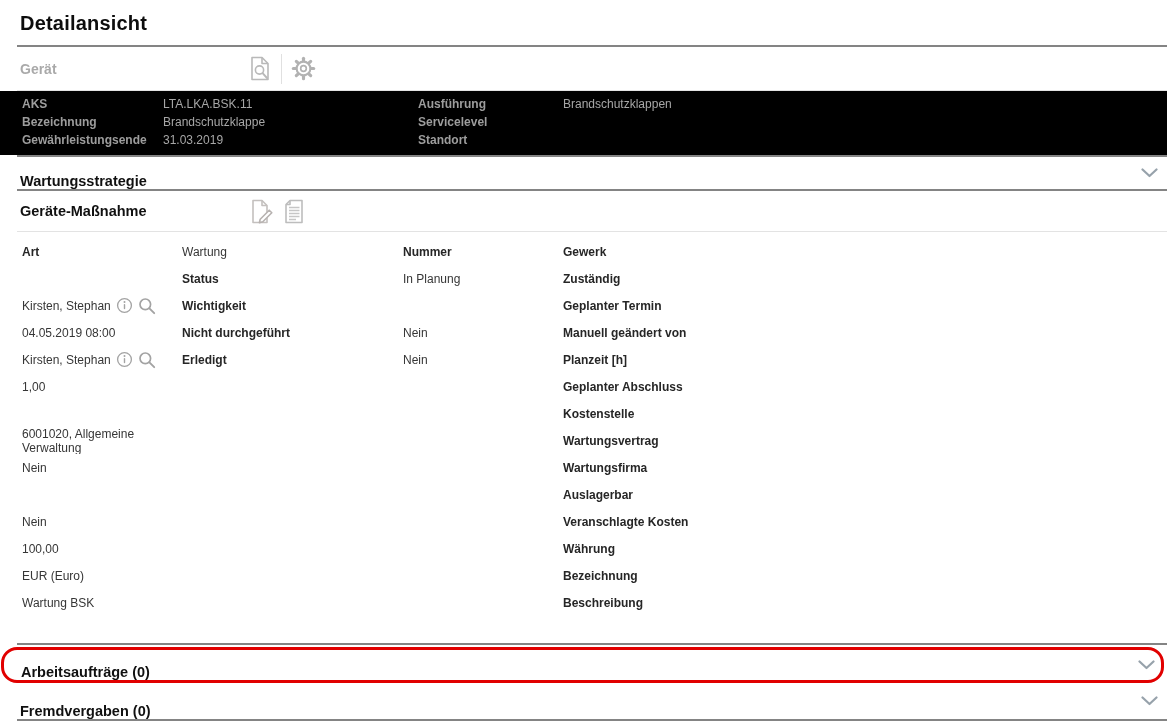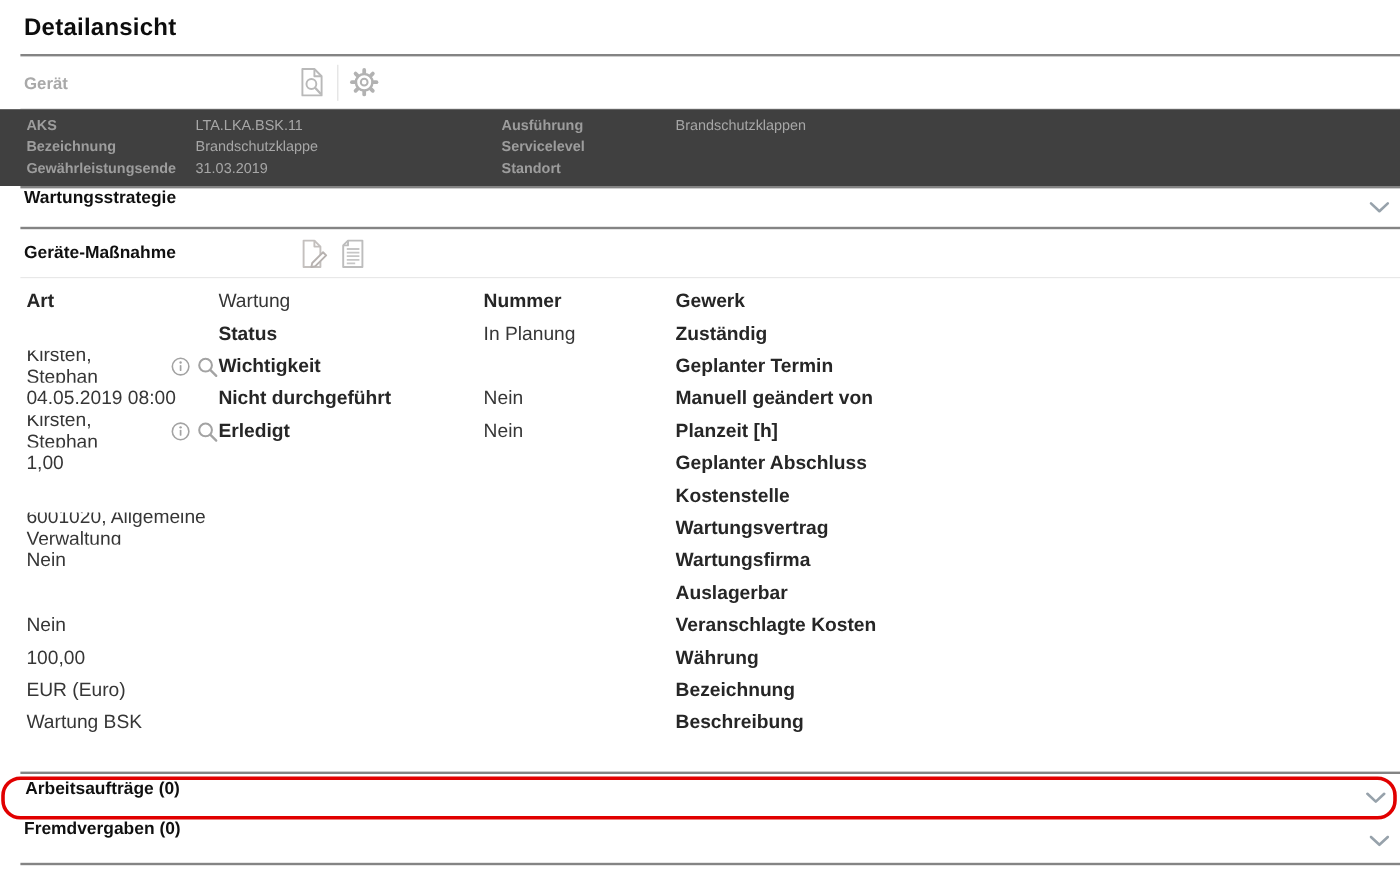--- a/index.html
+++ b/index.html
@@ -21,37 +21,37 @@
   .panel-title { padding-left: 20px; font-size: 14px; font-weight: bold; }
   .panel-title.disabled { color: #a9a9a9; }
   .panel-title.active, .section-title { color: #101010; font-size: 14.5px; font-weight: bold; }
 
   .head-tools { position: absolute; left: 248px; top: 0; bottom: 0; display: flex; align-items: center; gap: 9px; }
   .tool-btn { background: none; border: none; padding: 0; cursor: pointer; display: flex; align-items: center; }
   .tool-divider { width: 1px; height: 30px; background: #e0e0e0; }
 
   .gerat-fields {
     display: grid; grid-template-columns: 141px 255px 145px 1fr;
-    background: #404040; padding: 4px 0 6px 22px;
+    background: #000000; padding: 4px 0 6px 22px;
   }
   .gerat-fields > div { height: 18px; line-height: 18px; font-size: 12px; overflow: hidden; }
   .gerat-fields .f-label { color: #9d9d9d; font-weight: bold; }
   .gerat-fields .f-value { color: #a7a7a7; }
 
   .ma-fields {
     display: grid; grid-template-columns: 160px 221px 160px 1fr;
     padding: 6px 0 0 22px; background: #ffffff;
   }
-  .ma-fields > div { height: 27px; font-size: 16px; display: flex; align-items: center; overflow: hidden; }
+  .ma-fields > div { height: 27px; font-size: 12px; display: flex; align-items: center; overflow: hidden; }
   .ma-fields .f-label { color: #262626; font-weight: bold; }
   .ma-fields .f-value { color: #363636; gap: 5px; }
   .inline-icon { display: inline-flex; align-items: center; cursor: pointer; }
 
   .section-row {
-    position: relative; display: flex; align-items: flex-start; padding-left: 20px;
+    position: relative; display: flex; align-items: flex-end; padding-left: 20px;
   }
   .row-strategie { height: 32px; }
   .row-fremd { height: 36px; }
   .chevron { position: absolute; right: 9px; top: 50%; transform: translateY(-50%); cursor: pointer; display: flex; }
 
   .highlight-wrap {
     border: 3px solid #e10000;
     margin: 2px 3px 0 1px;
   }
   .highlight-wrap .section-row { height: 30px; padding-left: 17px; }

